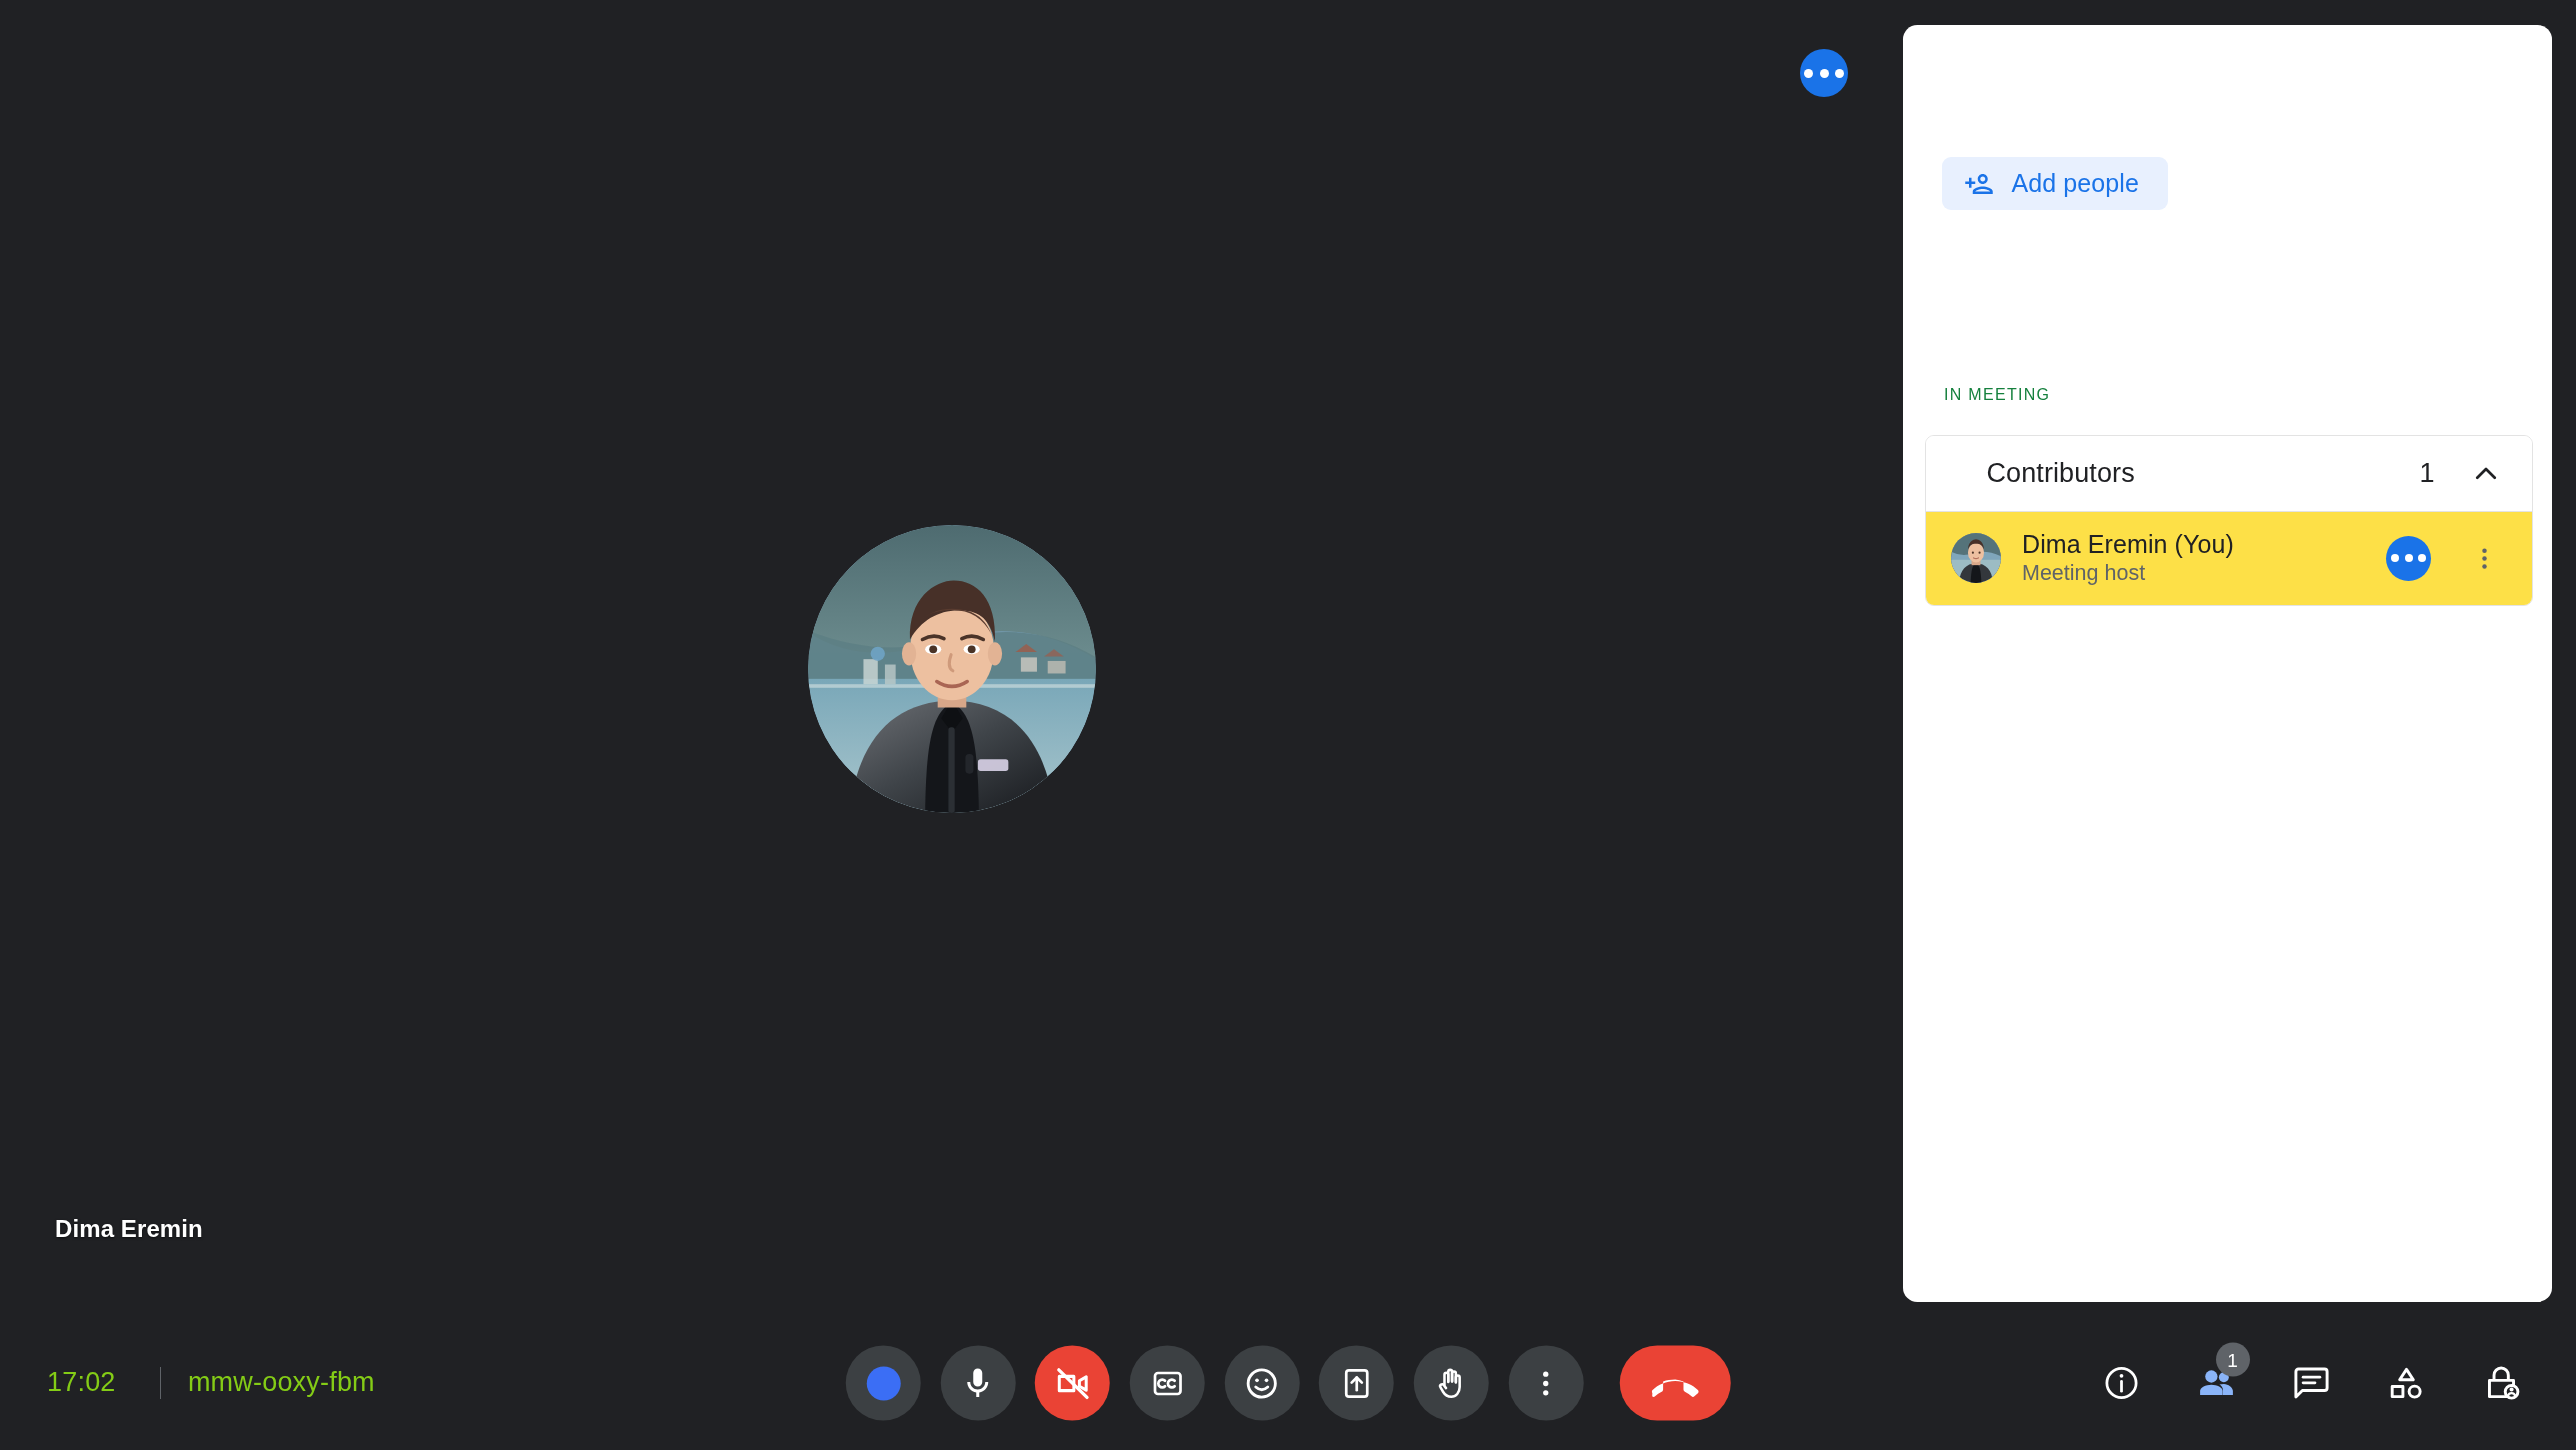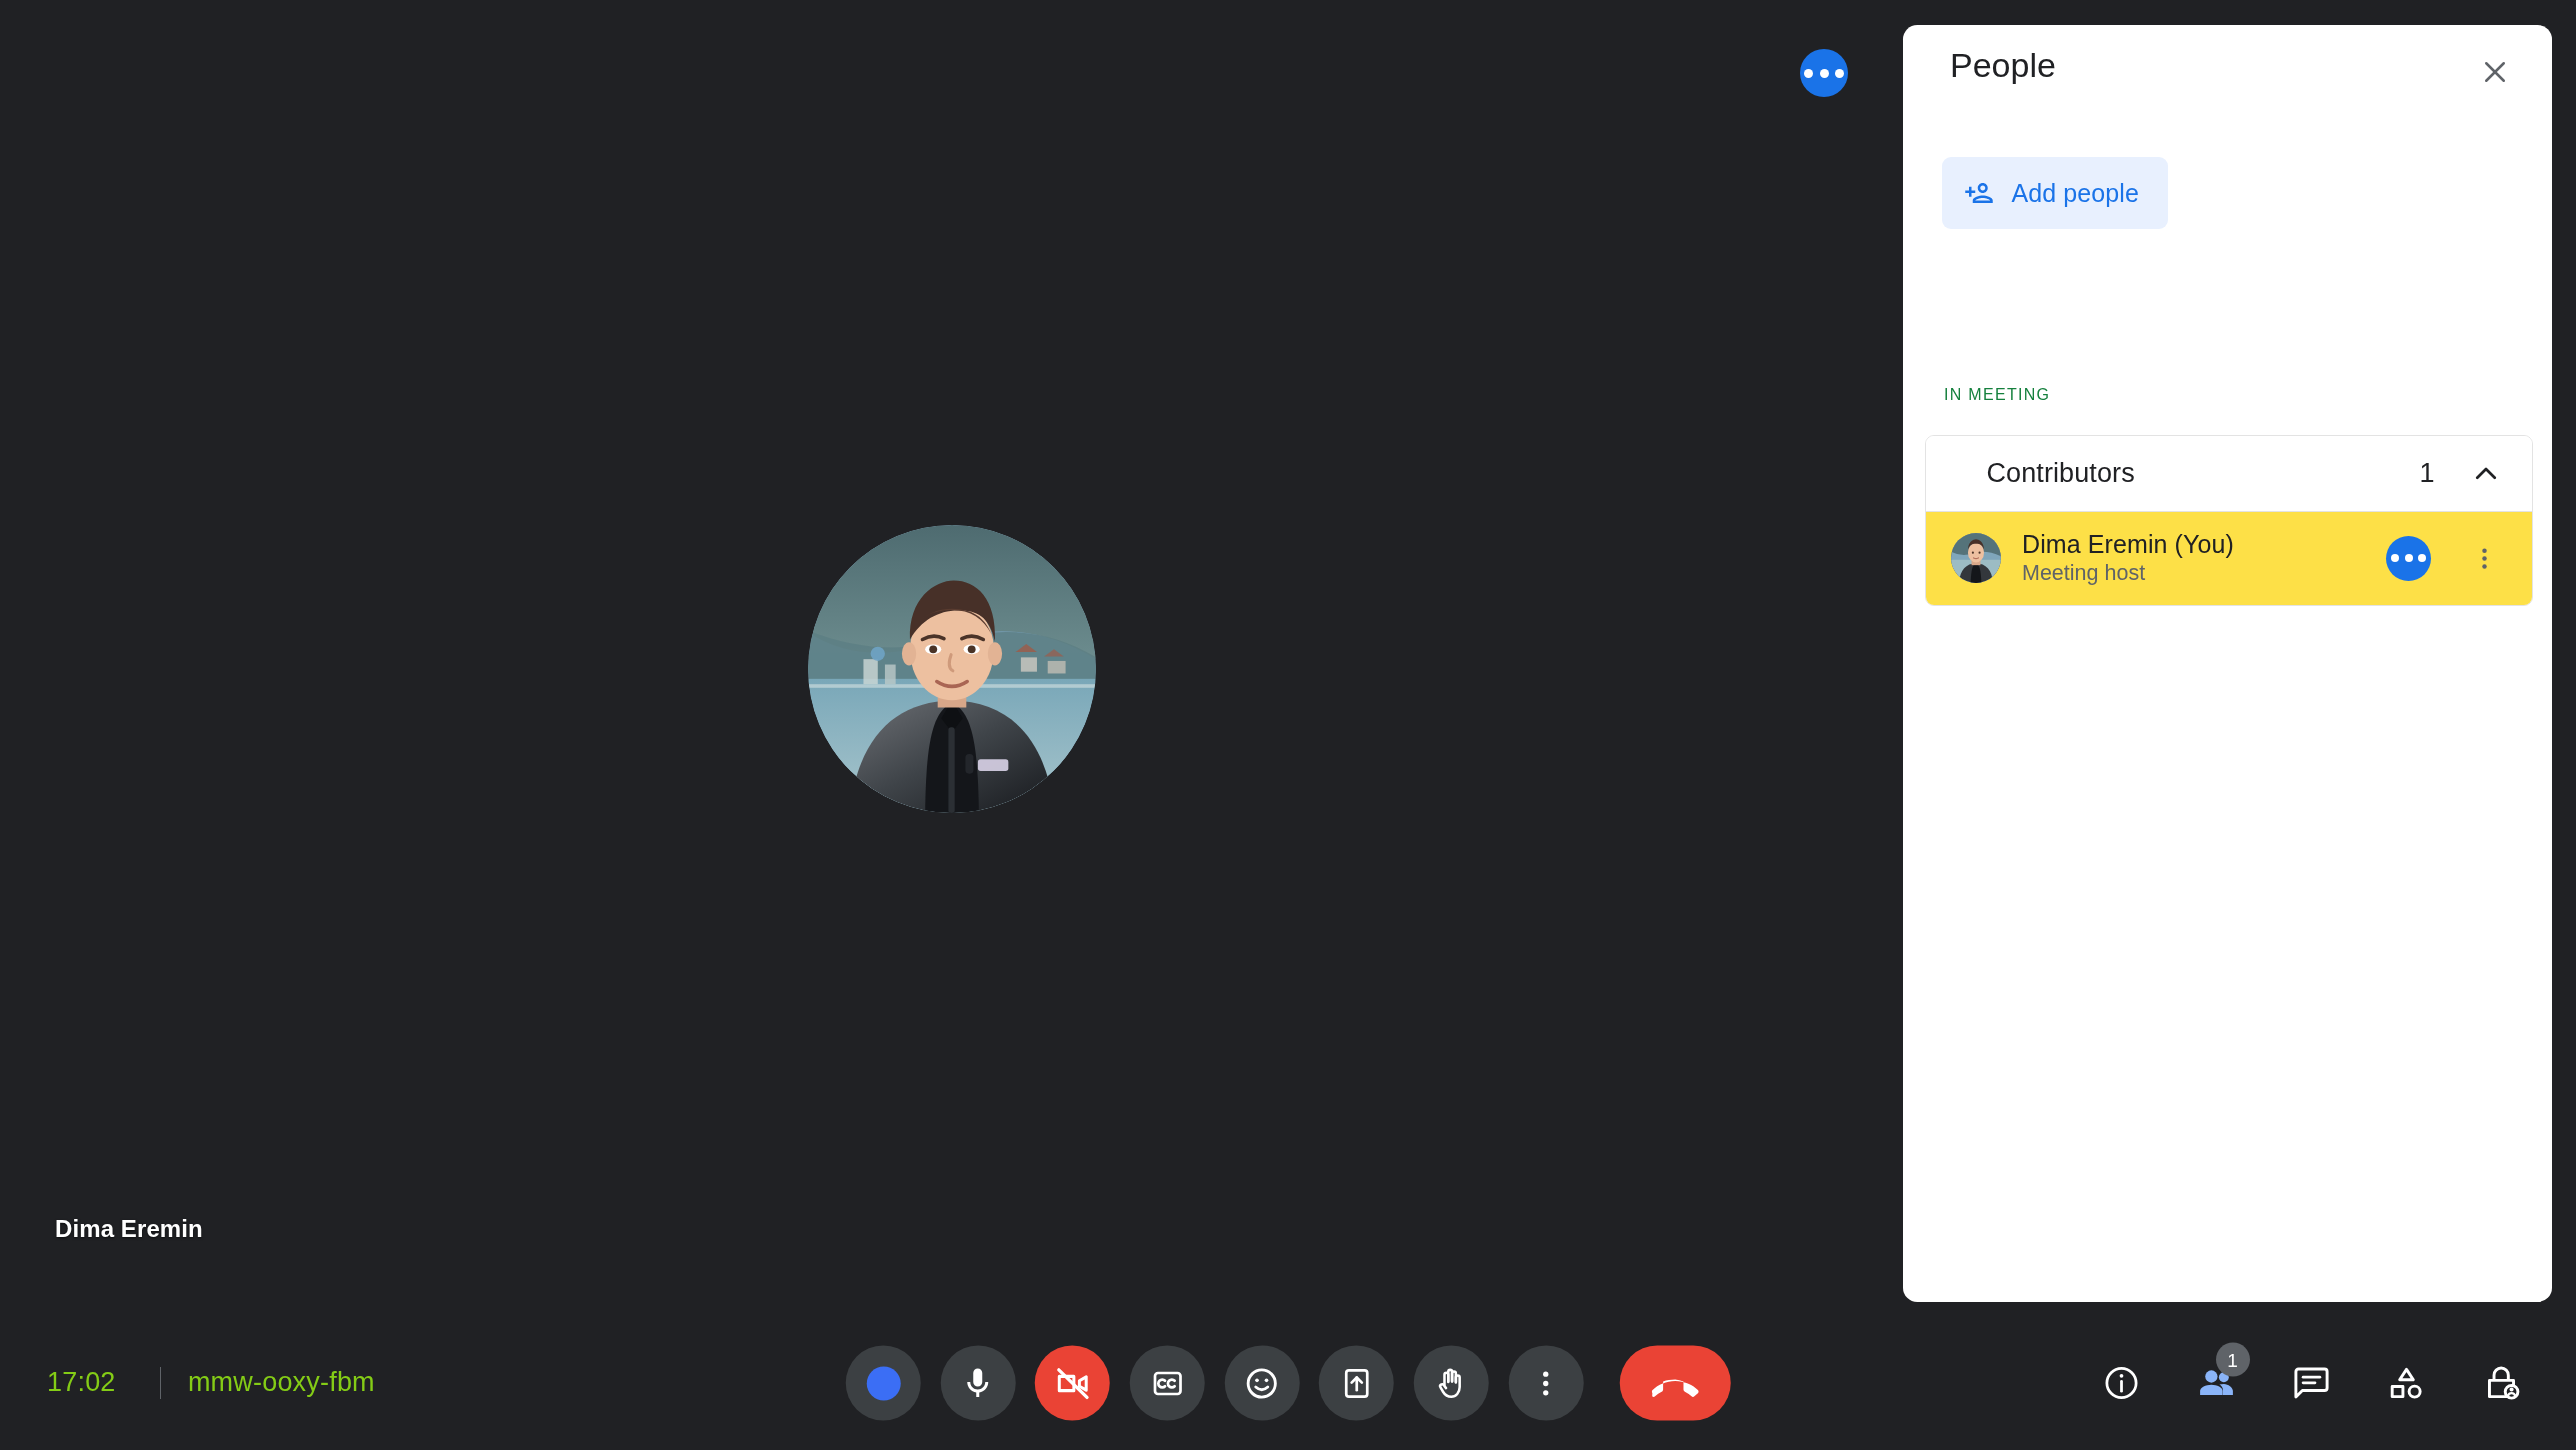--- a/index.html
+++ b/index.html
@@ -212,21 +212,21 @@
     align-items: center;
     justify-content: center;
     cursor: pointer;
     padding: 0;
   }
 
   .add-people {
     position: absolute;
     left: 39px;
     top: 132px;
-    height: 72px;
+    height: 53px;
     padding: 0 29px 0 21.5px;
     display: inline-flex;
     align-items: center;
     gap: 18px;
     background: #e8f0fe;
     border: none;
     border-radius: 9px;
     cursor: pointer;
     color: #1a73e8;
     font-size: 25px;
@@ -438,29 +438,20 @@
           <path d="M144 175 q17 11 34 0" stroke="#a96553" stroke-width="4" fill="none" stroke-linecap="round"></path>
         </g>
       </svg>
     </div>
 
     <div class="tile-name">Dima Eremin</div>
   </div>
 
   <div class="panel">
 
-    <div class="panel-head">
-      <div class="panel-title">People</div>
-      <button class="panel-close" aria-label="Close">
-        <svg width="30" height="30" viewBox="0 0 24 24" fill="none" stroke="#5f6368" stroke-width="2" stroke-linecap="round">
-          <line x1="5" y1="5" x2="19" y2="19"></line>
-            <line x1="19" y1="5" x2="5" y2="19"></line>
-        </svg>
-      </button>
-    </div>
 
     <button class="add-people">
       <svg width="30" height="30" viewBox="0 0 24 24" fill="#1a73e8">
         <path d="M15 12c2.21 0 4-1.79 4-4s-1.79-4-4-4-4 1.79-4 4 1.79 4 4 4zm0-6c1.1 0 2 .9 2 2s-.9 2-2 2-2-.9-2-2 .9-2 2-2zm0 8c-2.67 0-8 1.34-8 4v2h16v-2c0-2.66-5.33-4-8-4zm-6 4c.22-.72 3.31-2 6-2s5.78 1.28 6 2H9z"></path>
         <path d="M6 10V7H4v3H1v2h3v3h2v-3h3v-2H6z"></path>
       </svg>
       <span>Add people</span>
     </button>
 
 

